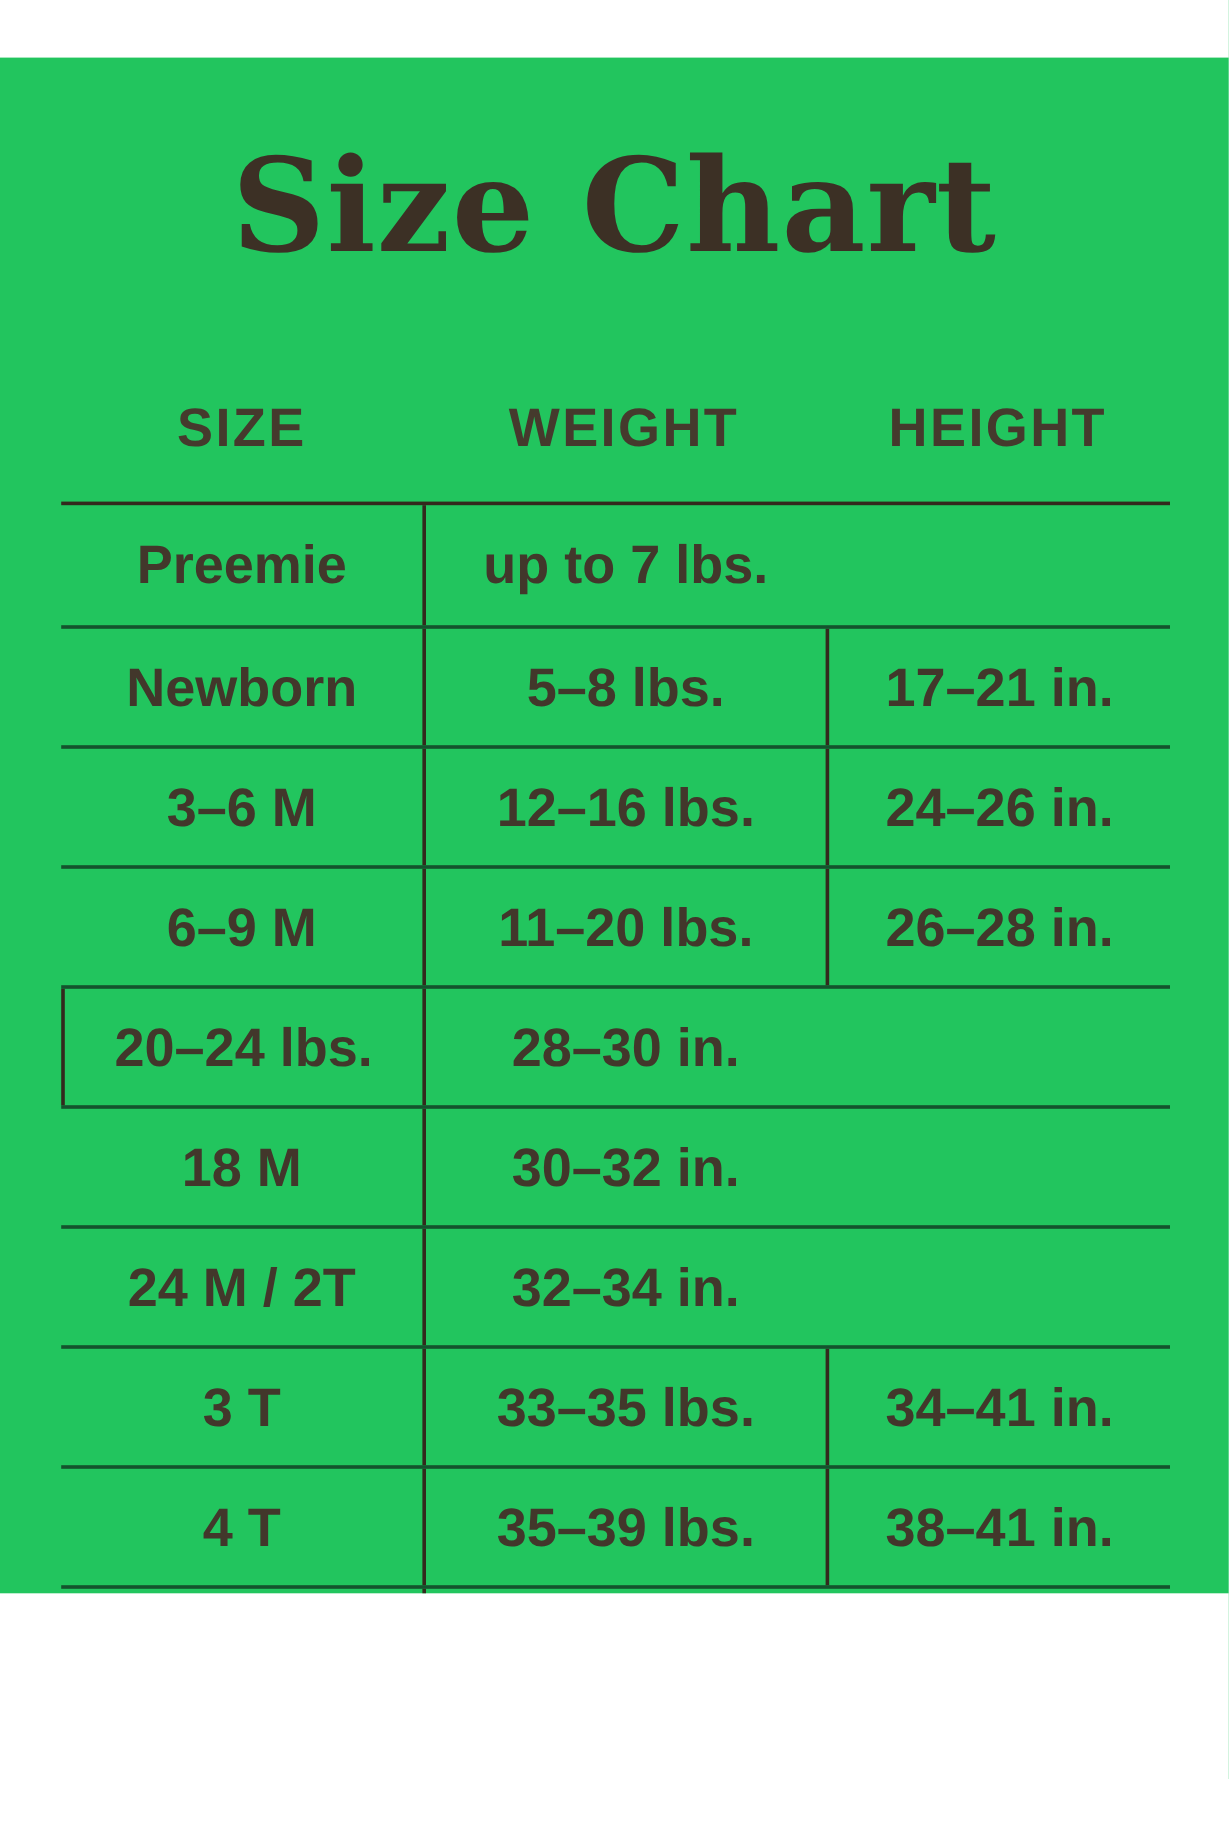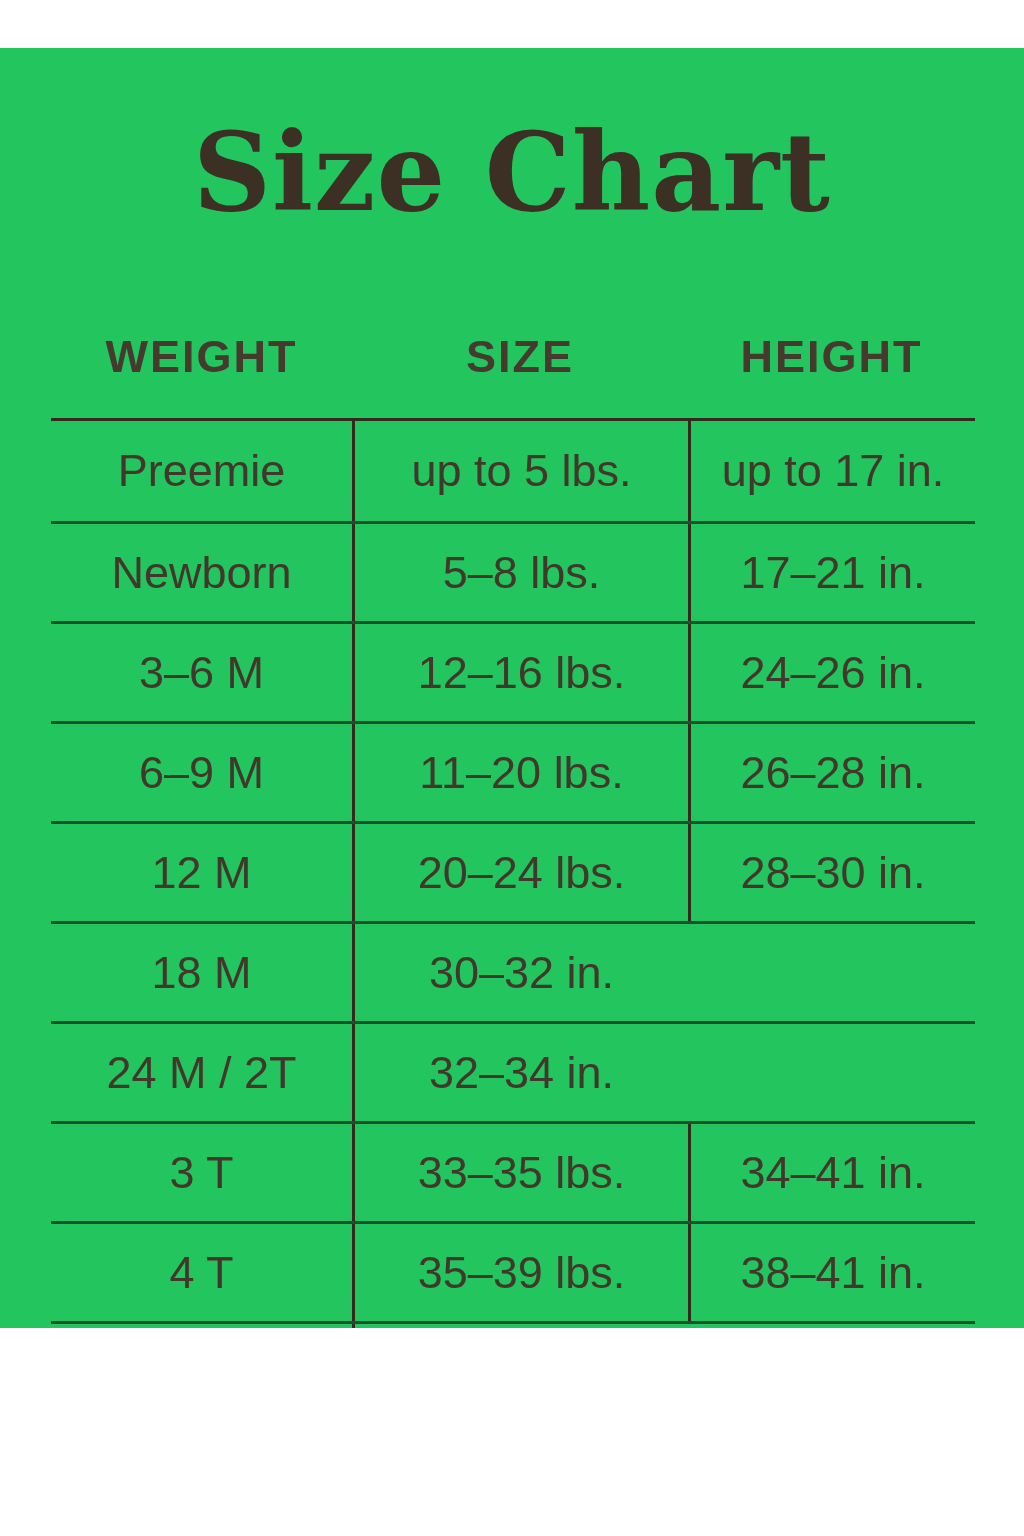--- a/index.html
+++ b/index.html
@@ -58,52 +58,51 @@
     box-sizing: border-box;
   }
   .table-row + .table-row {
     border-top: 3px solid #14532d;
   }
   .cell {
     display: flex;
     align-items: center;
     justify-content: center;
     font-size: 45px;
-    font-weight: 400;
+    font-weight: 700;
     color: #42372b;
     box-sizing: border-box;
     white-space: nowrap;
   }
   .cell.weight, .cell.height {
     border-left: 3px solid #33291d;
   }
 </style>
 </head>
 <body>
 
 <div class="page">
 
   <div class="title-wrap">
     <h1 class="page-title">Size Chart</h1>
   </div>
 
   <div class="size-table">
 
     <div class="header-row">
+      <div class="header-cell">SIZE</div>
       <div class="header-cell">WEIGHT</div>
-      <div class="header-cell">SIZE</div>
       <div class="header-cell">HEIGHT</div>
     </div>
 
     <div class="table-body">
 
       <div class="table-row">
         <div class="cell size">Preemie</div>
-        <div class="cell weight">up to 5 lbs.</div>
-        <div class="cell height">up to 17 in.</div>
+        <div class="cell weight">up to 7 lbs.</div>
       </div>
 
       <div class="table-row">
         <div class="cell size">Newborn</div>
         <div class="cell weight">5–8 lbs.</div>
         <div class="cell height">17–21 in.</div>
       </div>
 
 
       <div class="table-row">
@@ -112,21 +111,20 @@
         <div class="cell height">24–26 in.</div>
       </div>
 
       <div class="table-row">
         <div class="cell size">6–9 M</div>
         <div class="cell weight">11–20 lbs.</div>
         <div class="cell height">26–28 in.</div>
       </div>
 
       <div class="table-row">
-        <div class="cell size">12 M</div>
         <div class="cell weight">20–24 lbs.</div>
         <div class="cell height">28–30 in.</div>
       </div>
 
       <div class="table-row">
         <div class="cell size">18 M</div>
         <div class="cell height">30–32 in.</div>
       </div>
 
       <div class="table-row">

